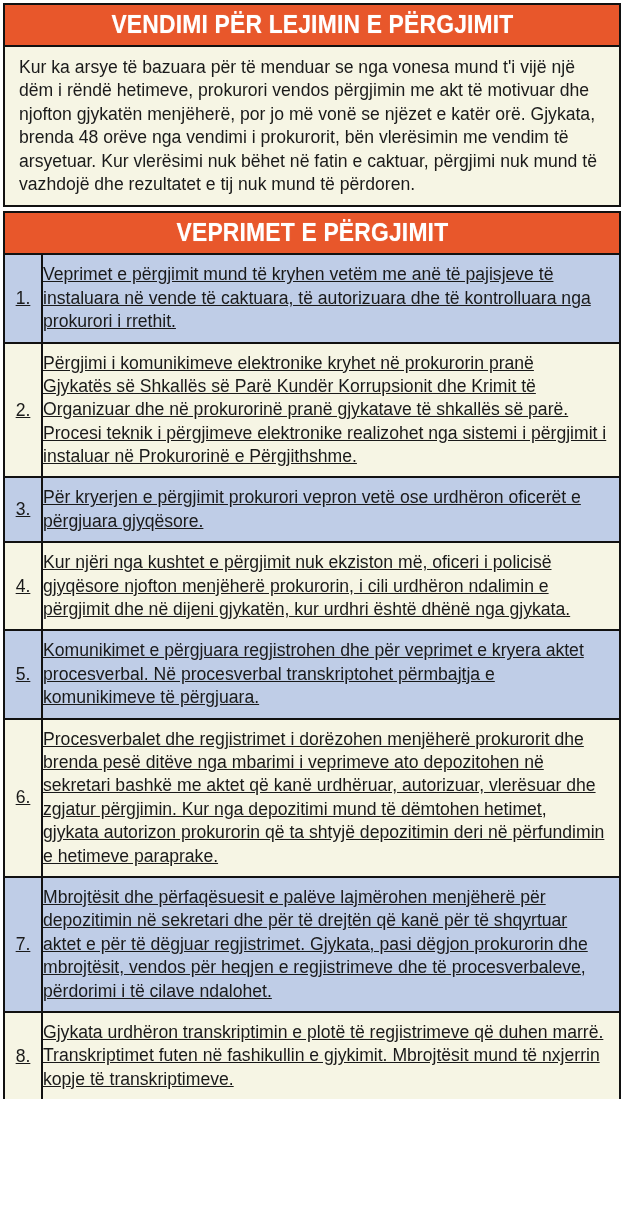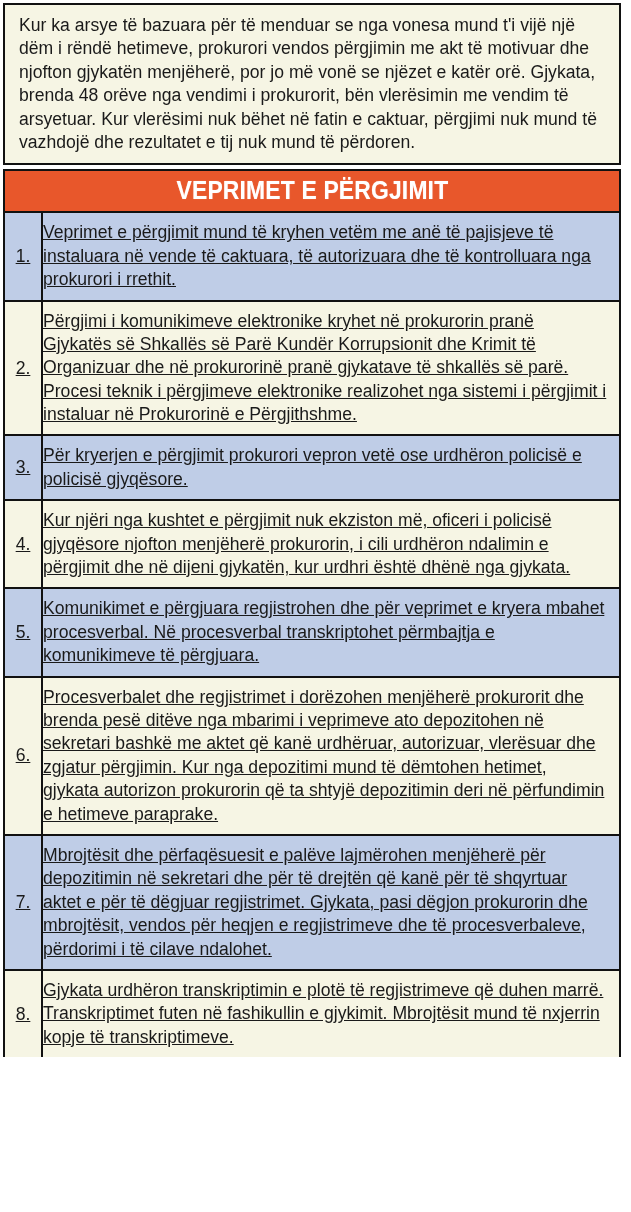--- a/index.html
+++ b/index.html
@@ -94,20 +94,23 @@
   
   .block.cropped { border-bottom: none; text-decoration: underline; }
 </style>
 </head>
 <body>
 
 <div class="sheet">
 
   <div class="block">
 
+    <div class="banner">
+      <span class="banner-text">VENDIMI PËR LEJIMIN E PËRGJIMIT</span>
+    </div>
 
 
     <div class="para tone-cream">Kur ka arsye të bazuara për të menduar se nga vonesa mund t'i vijë një dëm i rëndë hetimeve, prokurori vendos përgjimin me akt të motivuar dhe njofton gjykatën menjëherë, por jo më vonë se njëzet e katër orë. Gjykata, brenda 48 orëve nga vendimi i prokurorit, bën vlerësimin me vendim të arsyetuar. Kur vlerësimi nuk bëhet në fatin e caktuar, përgjimi nuk mund të vazhdojë dhe rezultatet e tij nuk mund të përdoren.</div>
 
   </div>
 
   <div style="height:4px;"></div>
 
   <div class="block cropped">
 
@@ -122,31 +125,31 @@
         <div class="row-text">Veprimet e përgjimit mund të kryhen vetëm me anë të pajisjeve të instaluara në vende të caktuara, të autorizuara dhe të kontrolluara nga prokurori i rrethit.</div>
       </div>
 
       <div class="row tone-cream">
         <div class="row-num">2.</div>
         <div class="row-text">Përgjimi i komunikimeve elektronike kryhet në prokurorin pranë Gjykatës së Shkallës së Parë Kundër Korrupsionit dhe Krimit të Organizuar dhe në prokurorinë pranë gjykatave të shkallës së parë. Procesi teknik i përgjimeve elektronike realizohet nga sistemi i përgjimit i instaluar në Prokurorinë e Përgjithshme.</div>
       </div>
 
       <div class="row tone-blue">
         <div class="row-num">3.</div>
-        <div class="row-text">Për kryerjen e përgjimit prokurori vepron vetë ose urdhëron policisë e policisë gjyqësore.</div>
+        <div class="row-text">Për kryerjen e përgjimit prokurori vepron vetë ose urdhëron oficerët e përgjuara gjyqësore.</div>
       </div>
 
       <div class="row tone-cream">
         <div class="row-num">4.</div>
         <div class="row-text">Kur njëri nga kushtet e përgjimit nuk ekziston më, oficeri i policisë gjyqësore njofton menjëherë prokurorin, i cili urdhëron ndalimin e përgjimit dhe në dijeni gjykatën, kur urdhri është dhënë nga gjykata.</div>
       </div>
 
       <div class="row tone-blue">
         <div class="row-num">5.</div>
-        <div class="row-text">Komunikimet e përgjuara regjistrohen dhe për veprimet e kryera mbahet procesverbal. Në procesverbal transkriptohet përmbajtja e komunikimeve të përgjuara.</div>
+        <div class="row-text">Komunikimet e përgjuara regjistrohen dhe për veprimet e kryera aktet procesverbal. Në procesverbal transkriptohet përmbajtja e komunikimeve të përgjuara.</div>
       </div>
 
       <div class="row tone-cream">
         <div class="row-num">6.</div>
         <div class="row-text">Procesverbalet dhe regjistrimet i dorëzohen menjëherë prokurorit dhe brenda pesë ditëve nga mbarimi i veprimeve ato depozitohen në sekretari bashkë me aktet që kanë urdhëruar, autorizuar, vlerësuar dhe zgjatur përgjimin. Kur nga depozitimi mund të dëmtohen hetimet, gjykata autorizon prokurorin që ta shtyjë depozitimin deri në përfundimin e hetimeve paraprake.</div>
       </div>
 
       <div class="row tone-blue">
         <div class="row-num">7.</div>
         <div class="row-text">Mbrojtësit dhe përfaqësuesit e palëve lajmërohen menjëherë për depozitimin në sekretari dhe për të drejtën që kanë për të shqyrtuar aktet e për të dëgjuar regjistrimet. Gjykata, pasi dëgjon prokurorin dhe mbrojtësit, vendos për heqjen e regjistrimeve dhe të procesverbaleve, përdorimi i të cilave ndalohet.</div>

